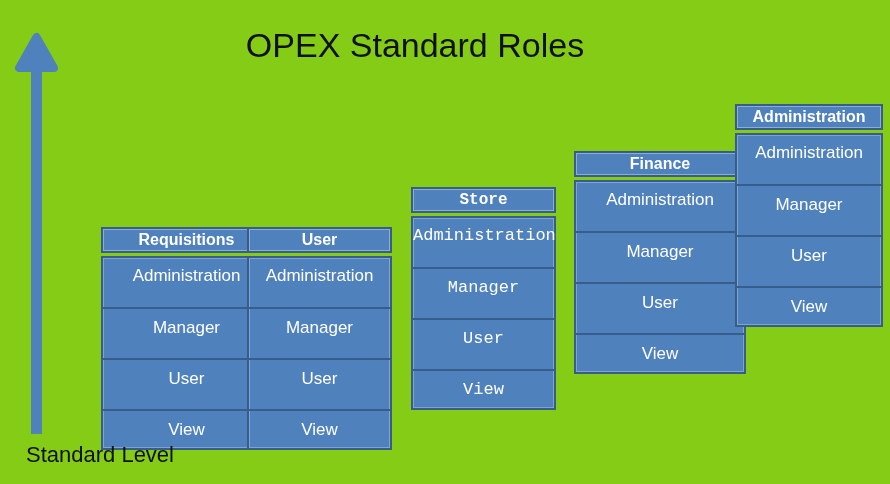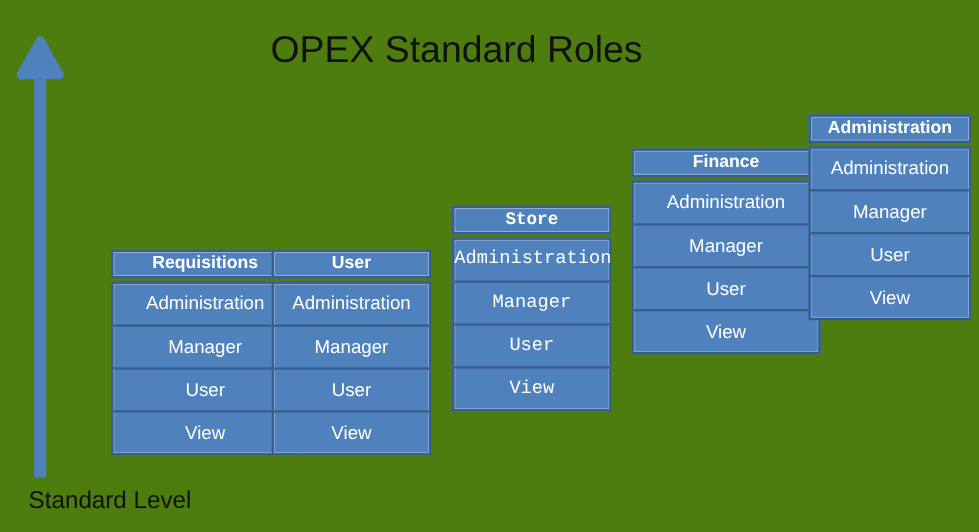--- a/index.html
+++ b/index.html
@@ -5,21 +5,21 @@
   html, body {
     margin: 0;
     padding: 0;
     background: #ffffff;
     font-family: "Liberation Sans", sans-serif;
   }
   .slide {
     position: relative;
     width: 890px;
     height: 484px;
-    background: #4d7c0f;
+    background: #84cc16;
     overflow: hidden;
   }
   .page-title {
     position: absolute;
     left: 160px;
     top: 26px;
     width: 510px;
     text-align: center;
     font-size: 34px;
     font-weight: 400;
@@ -68,20 +68,21 @@
     font-size: 17px;
     font-weight: 400;
     text-align: center;
     line-height: 36px;
     white-space: nowrap;
   }
   .role-row + .role-row {
     border-top: 2px solid var(--color-border, #385d8a);
     height: 39px;
     line-height: 37px;
+    margin-top: 12px;
   }
   .axis-label {
     position: absolute;
     left: 26px;
     top: 442px;
     font-size: 22px;
     color: var(--color-title_text, #111111);
     white-space: nowrap;
   }
 </style>
@@ -120,21 +121,21 @@
   <div class="dept" style="left:411px; top:187px; width:145px;font-family:Liberation Mono, monospace;">
     <div class="dept-header">Store</div>
     <div class="dept-body">
       <div class="role-row">Administration</div>
       <div class="role-row">Manager</div>
       <div class="role-row">User</div>
       <div class="role-row">View</div>
     </div>
   </div>
 
-  <div class="dept" style="left:574px; top:135px; width:172px;">
+  <div class="dept" style="left:574px; top:151px; width:172px;">
     <div class="dept-header">Finance</div>
     <div class="dept-body">
       <div class="role-row">Administration</div>
       <div class="role-row">Manager</div>
       <div class="role-row">User</div>
       <div class="role-row">View</div>
     </div>
   </div>
 
   <div class="dept" style="left:735px; top:104px; width:148px;">

